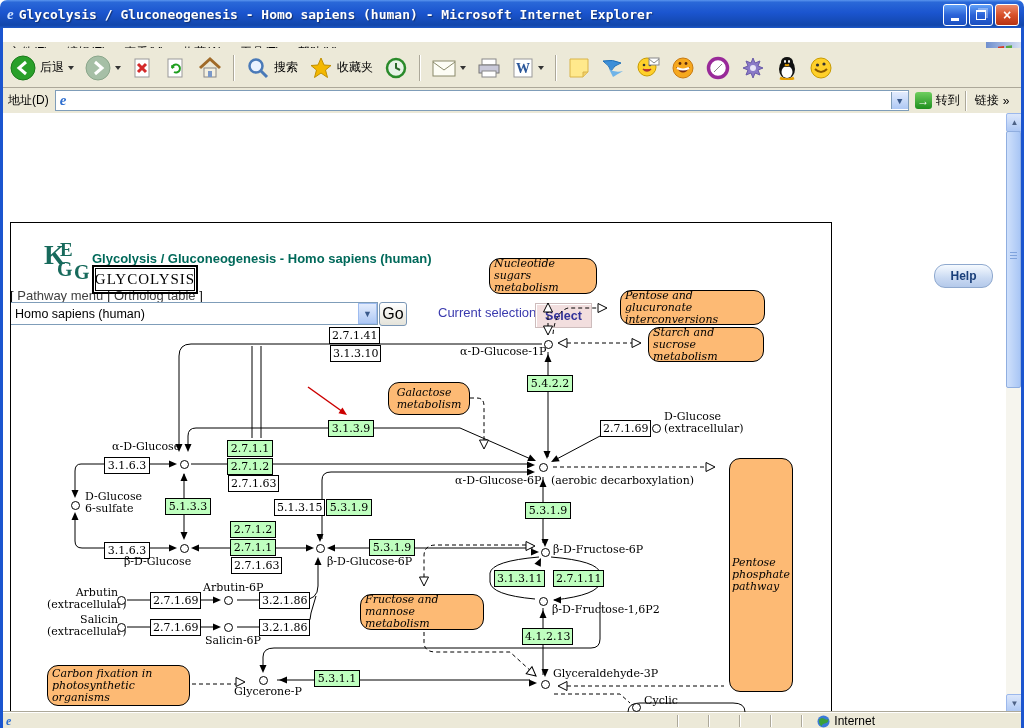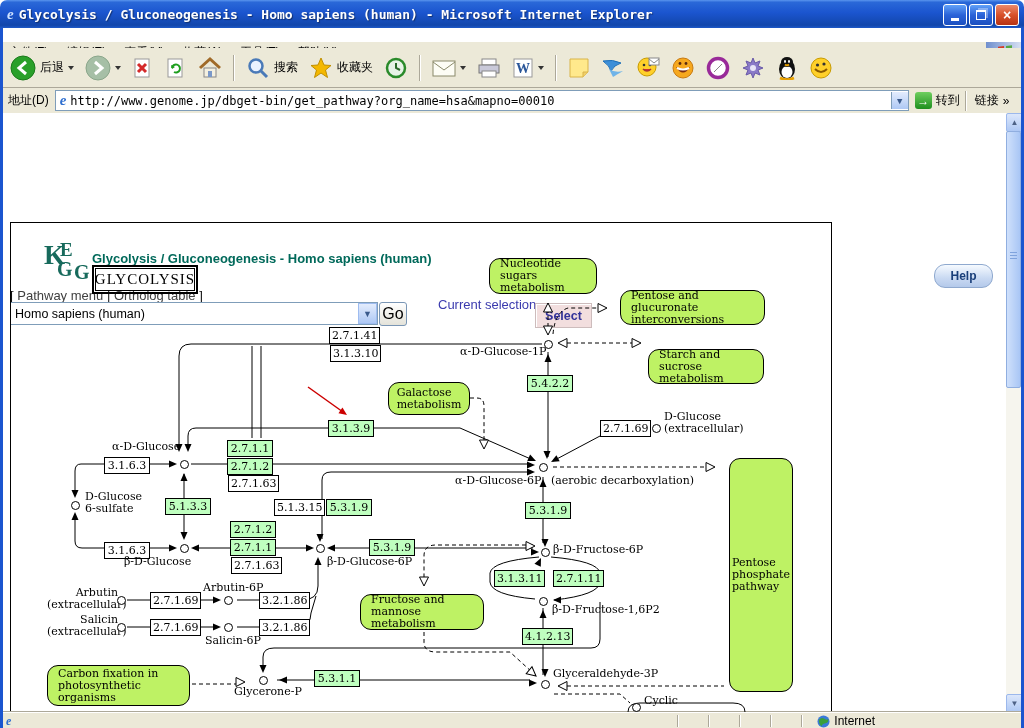--- a/index.html
+++ b/index.html
@@ -55,37 +55,37 @@
     color:#1a3f7a;font-weight:bold;font-size:12px;display:flex;align-items:center;justify-content:center;}
   #links-row{position:absolute;left:10px;top:175px;font-size:13px;color:#111;}
   #links-row a{color:#404040;text-decoration:none;}
   #org-select{position:absolute;left:10px;top:189px;width:366px;height:21px;border:1px solid #7f9db9;
     background:#fff;display:flex;align-items:center;font-size:12.5px;}
   #org-select .txt{padding-left:4px;}
   #org-select .dbtn{margin-left:auto;width:17px;height:19px;background:linear-gradient(180deg,#e3ecfd,#aec8f4);
     border:1px solid #9ebcf0;display:flex;align-items:center;justify-content:center;color:#3a5a8c;font-size:9px;}
   #go-btn{position:absolute;left:379px;top:189px;width:26px;height:22px;border:1px solid #7a96b5;border-radius:3px;
     background:linear-gradient(180deg,#fff,#e4e3da);font-size:16px;display:flex;align-items:center;justify-content:center;color:#000;}
-  #cursel{position:absolute;left:438px;top:184px;font-size:13px;color:#3a3aae;}
+  #cursel{position:absolute;left:438px;top:192px;font-size:13px;color:#3a3aae;}
   #select-btn{position:absolute;left:535px;top:190px;width:55px;height:23px;background:#f2dede;
     border:1px solid #cdbcbc;box-shadow:inset 1px 1px 0 #fff;color:#333399;font-weight:bold;font-size:12.5px;
     display:flex;align-items:center;justify-content:center;}
   
   #diagram-border{position:absolute;left:10px;top:222px;width:820px;height:490px;
     border:1px solid #000;border-bottom:none;}
   #map-title{position:absolute;left:92px;top:265px;width:102px;height:25px;border:2px solid #000;
     font-family:Liberation Serif, serif;font-size:15px;letter-spacing:1px;display:flex;align-items:center;justify-content:center;}
   #map-title::after{content:"";position:absolute;inset:1px;border:1px solid #000;}
   #lines-svg{position:absolute;left:0;top:0;width:1024px;height:728px;pointer-events:none;z-index:2;}
   .ebox{position:absolute;z-index:3;height:13px;min-width:40px;padding:1px 2px;border:1px solid #000;
     background:#fff;font-family:"DejaVu Serif",serif;font-size:11px;text-align:center;line-height:13px;}
   .ebox.green{background:var(--green,#bfffbf);}
-  .pbox{position:absolute;z-index:3;border:1px solid #000;border-radius:11px;background:#bef264;
+  .pbox{position:absolute;z-index:3;border:1px solid #000;border-radius:11px;background:#fdba74;
     font-family:"DejaVu Serif",serif;font-size:11px;line-height:12px;white-space:pre-line;
-    display:flex;align-items:center;justify-content:center;text-align:left;box-sizing:border-box;padding:2px 10px;}
+    display:flex;align-items:center;justify-content:center;text-align:left;box-sizing:border-box;padding:2px 4px;font-style:italic;}
   .clabel{position:absolute;z-index:3;font-family:"DejaVu Serif",serif;font-size:11px;line-height:11.5px;
     white-space:pre-line;color:#000;}
   .clabel.right{text-align:right;}
   .node{position:absolute;z-index:4;width:7px;height:7px;border:1px solid #000;border-radius:50%;background:#fff;}
   
   #vscroll{position:absolute;left:1006px;top:113px;width:15px;height:599px;background:#f6f5ee;}
   .sbtn{position:absolute;left:0;width:15px;height:17px;border:1px solid #9cb8ec;border-radius:2px;
     background:linear-gradient(180deg,#dce7fb,#aec8f4);display:flex;align-items:center;justify-content:center;
     color:#4d6185;font-size:8px;line-height:8px;}
   #sthumb{position:absolute;left:0;top:18px;width:13px;height:255px;border:1px solid #90aee0;border-radius:2px;
@@ -277,21 +277,20 @@
           <circle cx="15" cy="8" r="1.6" fill="#333"></circle>
           <path d="M6 13 Q12 19 18 13" stroke="#8a5a00" stroke-width="2" fill="none"></path>
         </svg>
     </span>
   </div>
 
   <div id="addrbar">
     <span id="addr-label">地址(D)</span>
     <div id="addr-input">
       <span class="ie-e" style="color:#2f6fd0;margin:0 4px;">e</span>
-      <span>http://www.genome.jp/dbget-bin/get_pathway?org_name=hsa&amp;mapno=00010</span>
       <span id="addr-drop">▼</span>
     </div>
     <div id="go-area">
       <span class="go-ico">→</span>
       <span>转到</span>
     </div>
     <div id="links-area">
       <span>链接</span>
       <span>»</span>
     </div>
@@ -447,21 +446,21 @@
       <div class="ebox" style="left: 150px; top: 619px;">2.7.1.69</div>
       <div class="ebox" style="left: 259px; top: 619px;">3.2.1.86</div>
       <div class="ebox green" style="left: 494px; top: 570px;">3.1.3.11</div>
       <div class="ebox green" style="left: 553px; top: 570px;">2.7.1.11</div>
       <div class="ebox green" style="left: 522px; top: 628px;">4.1.2.13</div>
       <div class="ebox green" style="left: 314px; top: 670px;">5.3.1.1</div>
       <div class="pbox" style="left: 489px; top: 258px; width: 108px; height: 36px;">Nucleotide sugars
 metabolism</div>
       <div class="pbox" style="left: 620px; top: 290px; width: 145px; height: 35px;">Pentose and glucuronate
 interconversions</div>
-      <div class="pbox" style="left: 648px; top: 327px; width: 116px; height: 35px; margin-top: 22px;">Starch and sucrose
+      <div class="pbox" style="left: 648px; top: 327px; width: 116px; height: 35px;">Starch and sucrose
 metabolism</div>
       <div class="pbox" style="left: 388px; top: 382px; width: 82px; height: 33px;">Galactose
 metabolism</div>
       <div class="pbox" style="left: 360px; top: 594px; width: 124px; height: 36px;">Fructose and
 mannose metabolism</div>
       <div class="pbox" style="left: 47px; top: 665px; width: 143px; height: 41px;">Carbon fixation in
 photosynthetic organisms</div>
       <div class="pbox" style="left: 729px; top: 458px; width: 64px; height: 234px;">Pentose
 phosphate
 pathway</div>

